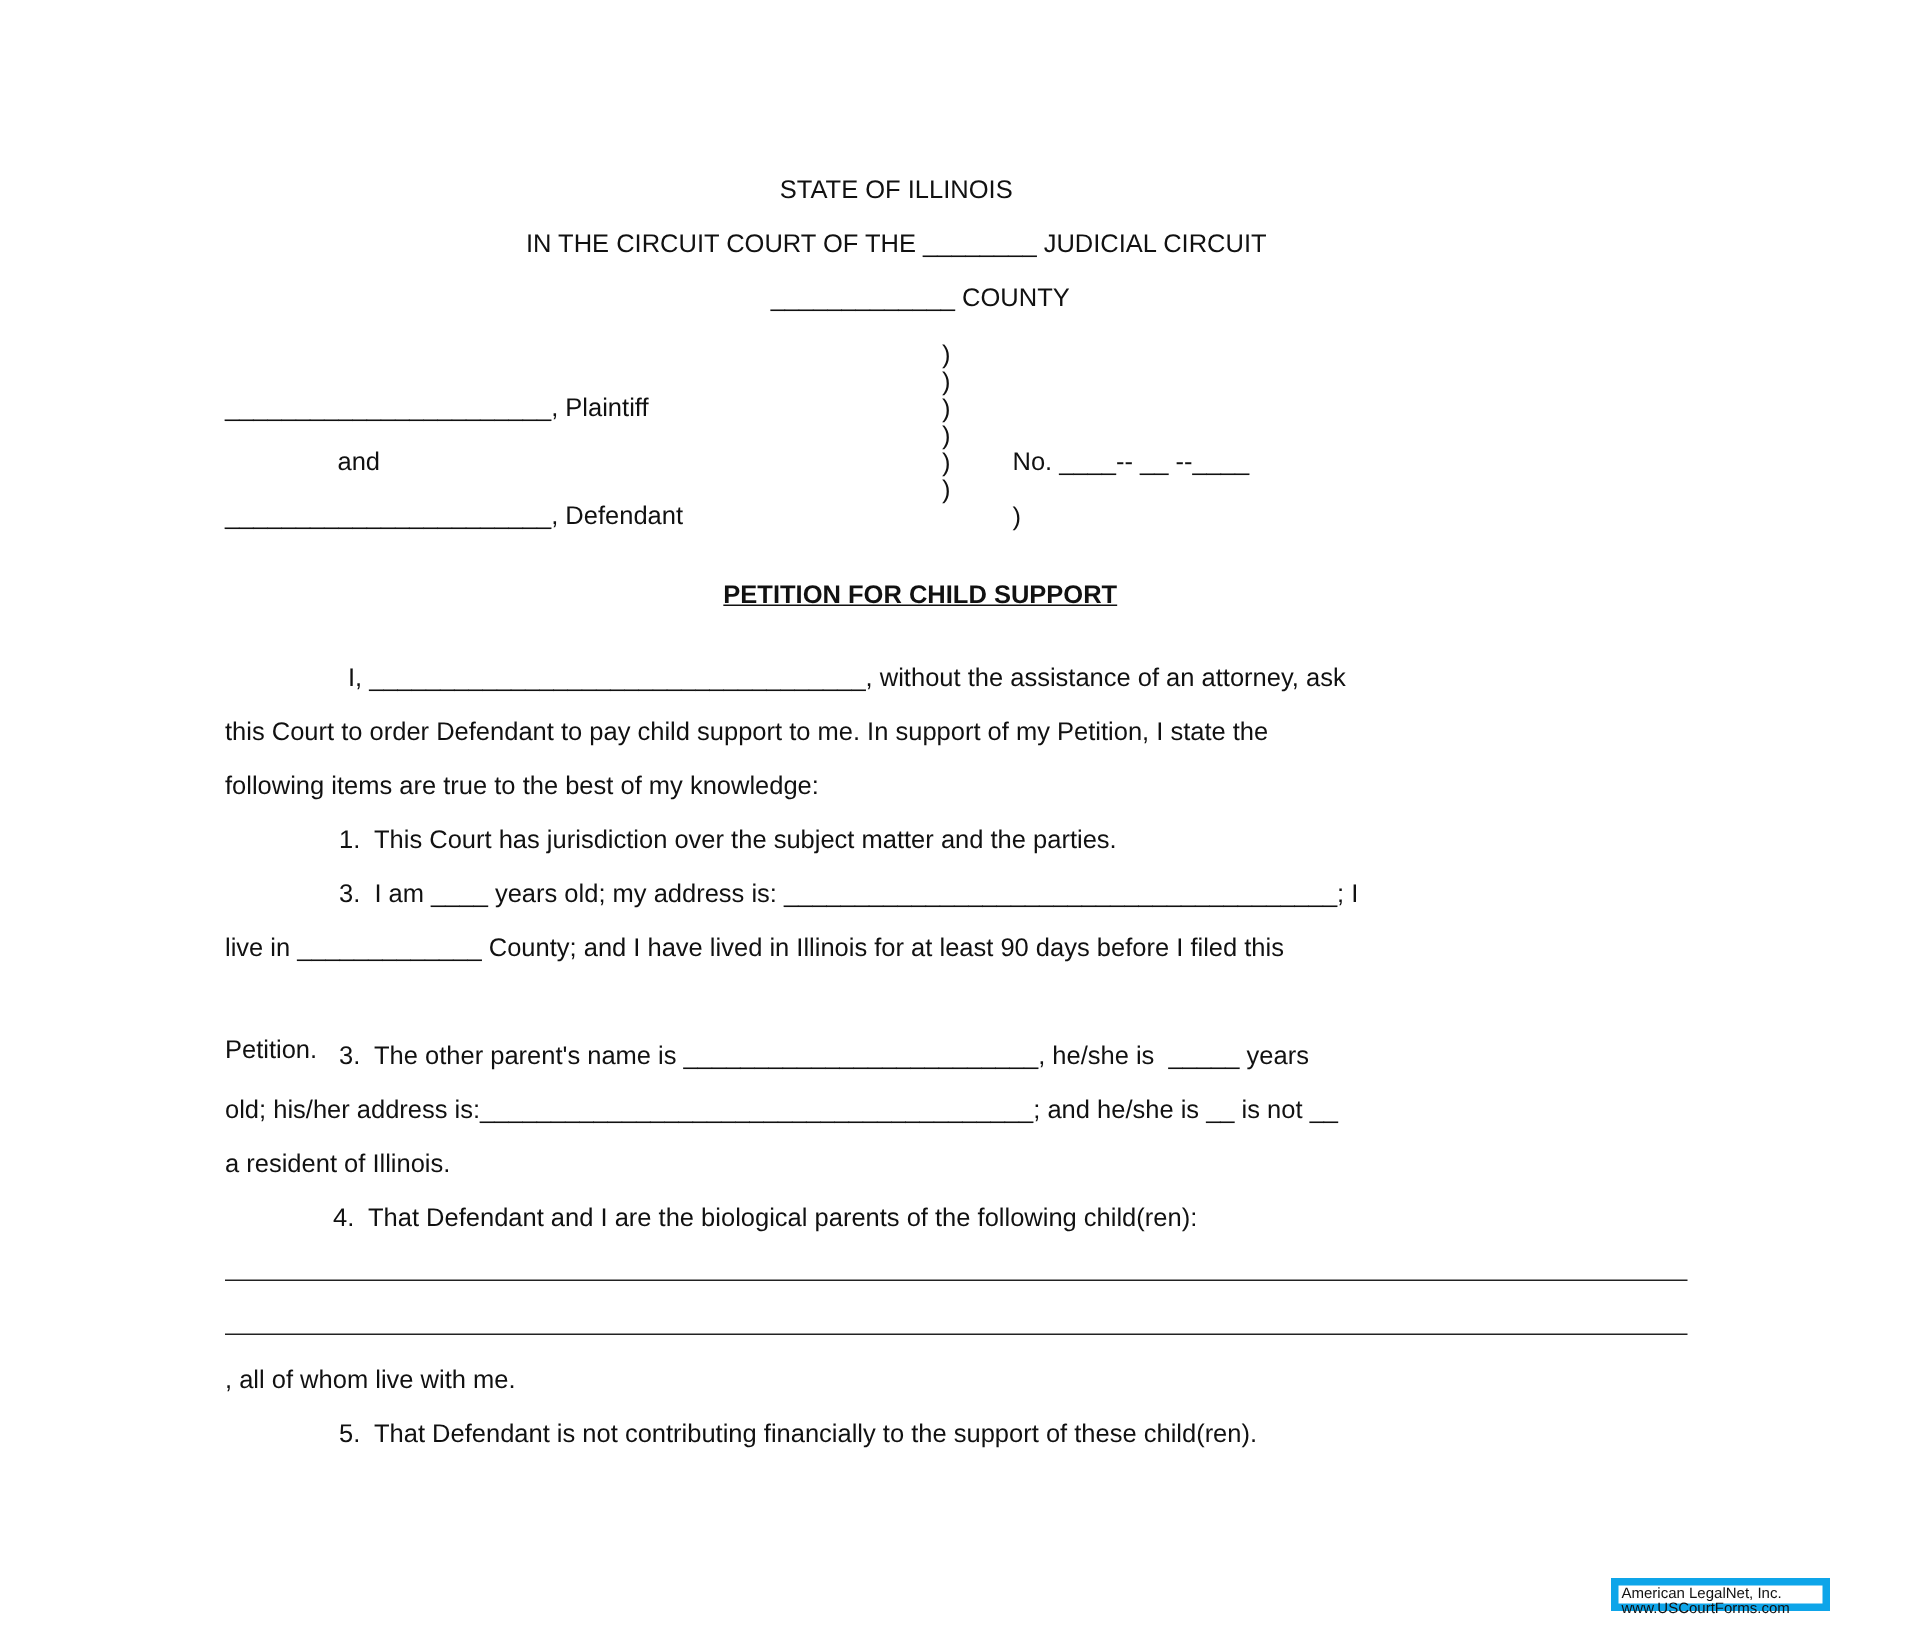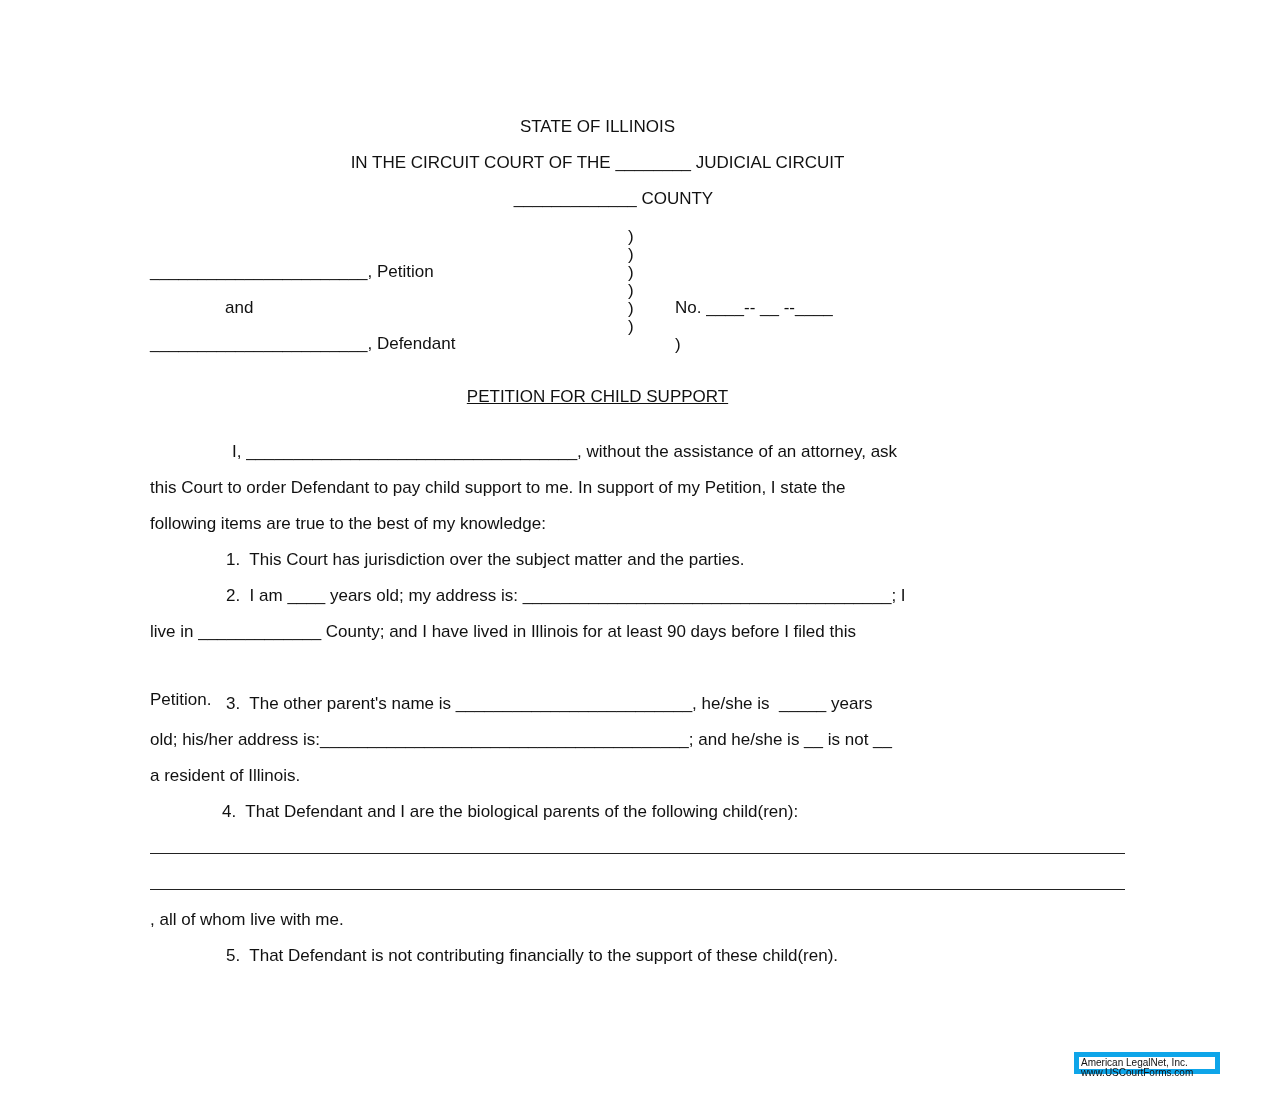--- a/index.html
+++ b/index.html
@@ -1,54 +1,54 @@
 <!DOCTYPE html>
 <html><head>
 <meta charset="utf-8">
 <style>
   html, body { margin: 0; padding: 0; background: #ffffff; }
   body { width: 1275px; height: 1100px; position: relative; overflow: hidden;
          font-family: "Liberation Sans", sans-serif; color: #111; font-size: 17px; }
   .abs { position: absolute; white-space: pre; line-height: 20px; }
   .center { left: 0; width: 1195px; text-align: center; }
-  .title { font-weight: normal; text-decoration: underline; }
+  .title { font-weight: bold; text-decoration: underline; padding-left: 16px; }
   .footer { position: absolute; left: 1074px; top: 1052px; width: 146px; height: 22px;
             border: 5px solid #0ea5e9; font-size: 10px; line-height: 10px; padding: 1px 2px;
             box-sizing: border-box; white-space: nowrap; }
 </style>
 </head>
 <body>
 
 <div>
   <div class="abs center" style="top:117px;">STATE OF ILLINOIS</div>
   <div class="abs center" style="top:153px;">IN THE CIRCUIT COURT OF THE ________ JUDICIAL CIRCUIT</div>
   <div class="abs center" style="top:189px;padding-left:16px;">_____________ COUNTY</div>
 
   <div>
-    <div class="abs" style="left:150px; top:262px;">_______________________, Petition</div>
+    <div class="abs" style="left:150px; top:262px;">_______________________, Plaintiff</div>
     <div class="abs" style="left:225px; top:298px;text-align:center;">and</div>
     <div class="abs" style="left:150px; top:334px;">_______________________, Defendant</div>
     <div class="abs" style="left:628px; top:227px;">)</div>
     <div class="abs" style="left:628px; top:245px;">)</div>
     <div class="abs" style="left:628px; top:263px;">)</div>
     <div class="abs" style="left:628px; top:281px;">)</div>
     <div class="abs" style="left:628px; top:299px;">)</div>
     <div class="abs" style="left:628px; top:317px;">)</div>
     <div class="abs" style="left:675px; top:298px;">No. ____-- __ --____</div>
     <div class="abs" style="left:675px; top:335px;">)</div>
   </div>
 
   <div class="abs center title" style="top:387px;">PETITION FOR CHILD SUPPORT</div>
 
   <div>
     <div class="abs" style="left:232px; top:442px;">I, ___________________________________, without the assistance of an attorney, ask</div>
     <div class="abs" style="left:150px; top:478px;">this Court to order Defendant to pay child support to me. In support of my Petition, I state the</div>
     <div class="abs" style="left:150px; top:514px;">following items are true to the best of my knowledge:</div>
     <div class="abs" style="left:226px; top:550px;">1.  This Court has jurisdiction over the subject matter and the parties.</div>
-    <div class="abs" style="left:226px; top:586px;">2.  I am ____ years old; my address is: _______________________________________; I</div>
+    <div class="abs" style="left:226px; top:586px;">3.  I am ____ years old; my address is: _______________________________________; I</div>
     <div class="abs" style="left:150px; top:622px;">live in _____________ County; and I have lived in Illinois for at least 90 days before I filed this</div>
     <div class="abs" style="left:150px; top:658px;margin-top:32px;">Petition.</div>
     <div class="abs" style="left:226px; top:694px;">3.  The other parent's name is _________________________, he/she is  _____ years</div>
     <div class="abs" style="left:150px; top:730px;">old; his/her address is:_______________________________________; and he/she is __ is not __</div>
     <div class="abs" style="left:150px; top:766px;">a resident of Illinois.</div>
     <div class="abs" style="left:222px; top:802px;">4.  That Defendant and I are the biological parents of the following child(ren):</div>
     <div style="position:absolute; left:150px; top:853px; width:975px; border-top:1px solid #222;"></div>
     <div style="position:absolute; left:150px; top:889px; width:975px; border-top:1px solid #222;"></div>
     <div class="abs" style="left:150px; top:910px;">, all of whom live with me.</div>
     <div class="abs" style="left:226px; top:946px;">5.  That Defendant is not contributing financially to the support of these child(ren).</div>

